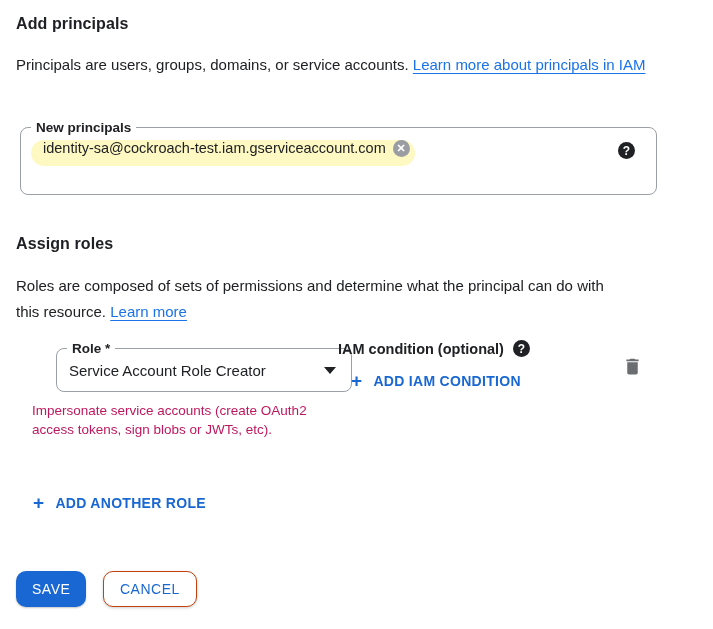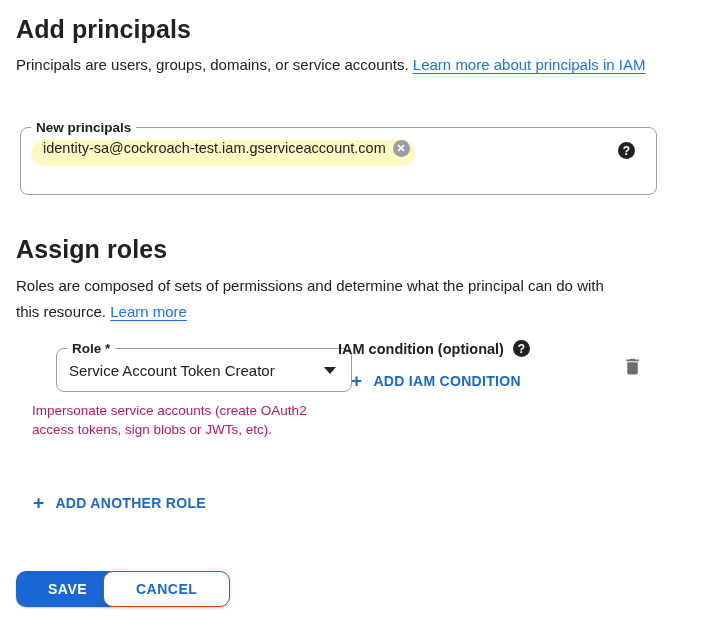--- a/index.html
+++ b/index.html
@@ -12,21 +12,21 @@
     position: relative;
     width: 713px;
     height: 629px;
     background: #ffffff;
     overflow: hidden;
   }
 
   
   .h1 {
     position: absolute; left: 16px;
-    font-size: 25px; font-weight: bold; color: #202124;
+    font-size: 16px; font-weight: bold; color: #202124;
     letter-spacing: 0.1px;
   }
   .title-principals { top: 15px; }
   .title-roles { top: 235px; }
   .para {
     position: absolute; left: 16px;
     font-size: 15px; line-height: 25.5px; color: #202124;
   }
   .para1 { top: 52px; width: 648px; }
   .para2 { top: 273px; width: 592px; }
@@ -115,24 +115,24 @@
     position: absolute; left: 618px; top: 352px;
     width: 28px; height: 28px;
     background: none; border: none; cursor: pointer;
     display: flex; align-items: center; justify-content: center;
   }
   .delete-role svg { width: 21px; height: 21px; fill: #6b6e71; }
 
   
   .btn {
     position: absolute; top: 571px; height: 36px;
-    border-radius: 10px; font-size: 14px; font-weight: bold;
+    border-radius: 10px; font-size: 14px; font-weight: normal;
     letter-spacing: 0.5px; cursor: pointer;
     font-family: "Liberation Sans", sans-serif;
-    display: inline-flex; align-items: center; padding: 0 32px;
+    display: inline-flex; align-items: center; padding: 0 16px;
   }
   .btn-save {
     left: 16px; background: #1967d2; color: #ffffff; border: none;
     box-shadow: 0 1px 2px rgba(60,64,67,0.3);
   }
   .btn-cancel {
     left: 103px; background: #ffffff; color: #1967d2;
     border: 1px solid #c2410c;
     box-shadow: 0 1px 3px rgba(60,64,67,0.25);
   }
@@ -152,21 +152,21 @@
       <span class="chip-remove">✕</span>
     </span>
     <span class="help-icon field-help">?</span>
   </div>
 
   <div class="h1 title-roles">Assign roles</div>
   <div class="para para2"><span>Roles are composed of sets of permissions and determine what the principal can do with this resource. </span><a class="text-link">Learn more</a></div>
 
   <div class="outlined role-select">
     <span class="notch-label">Role *</span>
-    <span class="role-value">Service Account Token Creator</span>
+    <span class="role-value">Service Account Role Creator</span>
     <span class="caret-down"></span>
   </div>
   <div class="role-helper">Impersonate service accounts (create OAuth2 access tokens, sign blobs or JWTs, etc).</div>
 
   <div class="iam-label-row">
     <span>IAM condition (optional)</span>
     <span class="help-icon">?</span>
   </div>
   <button class="blue-action add-iam-condition">
     <span class="plus-icon">+</span>

